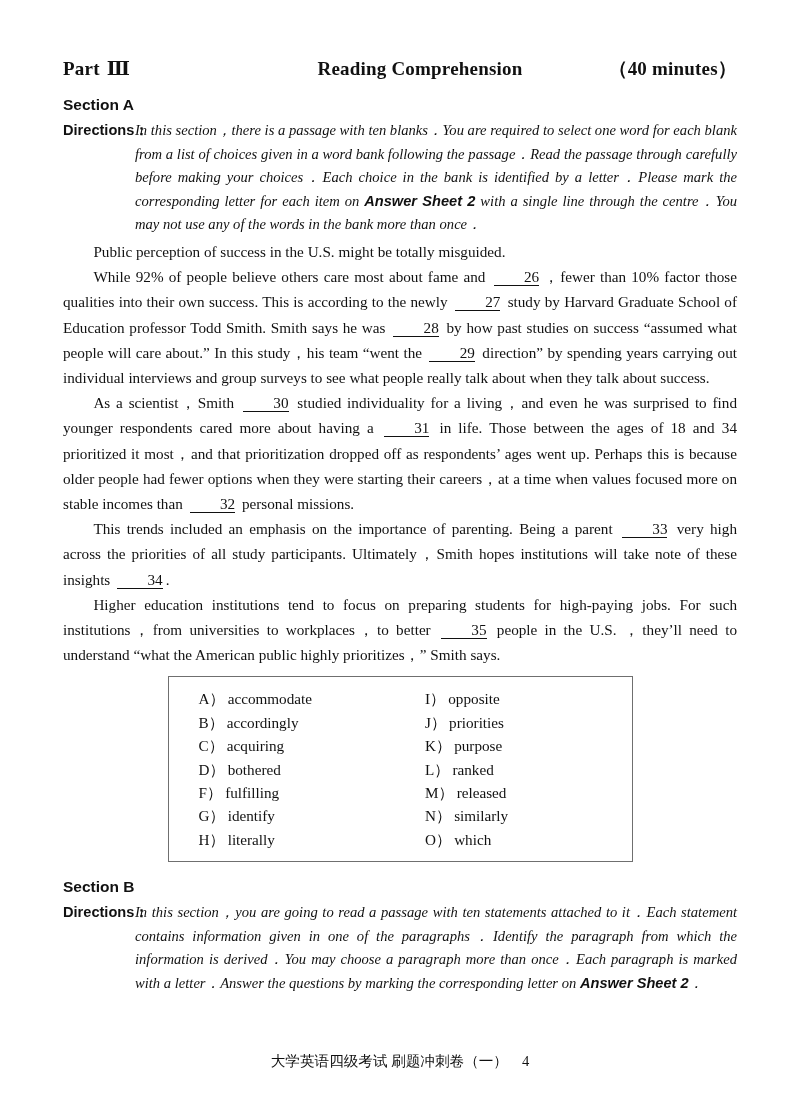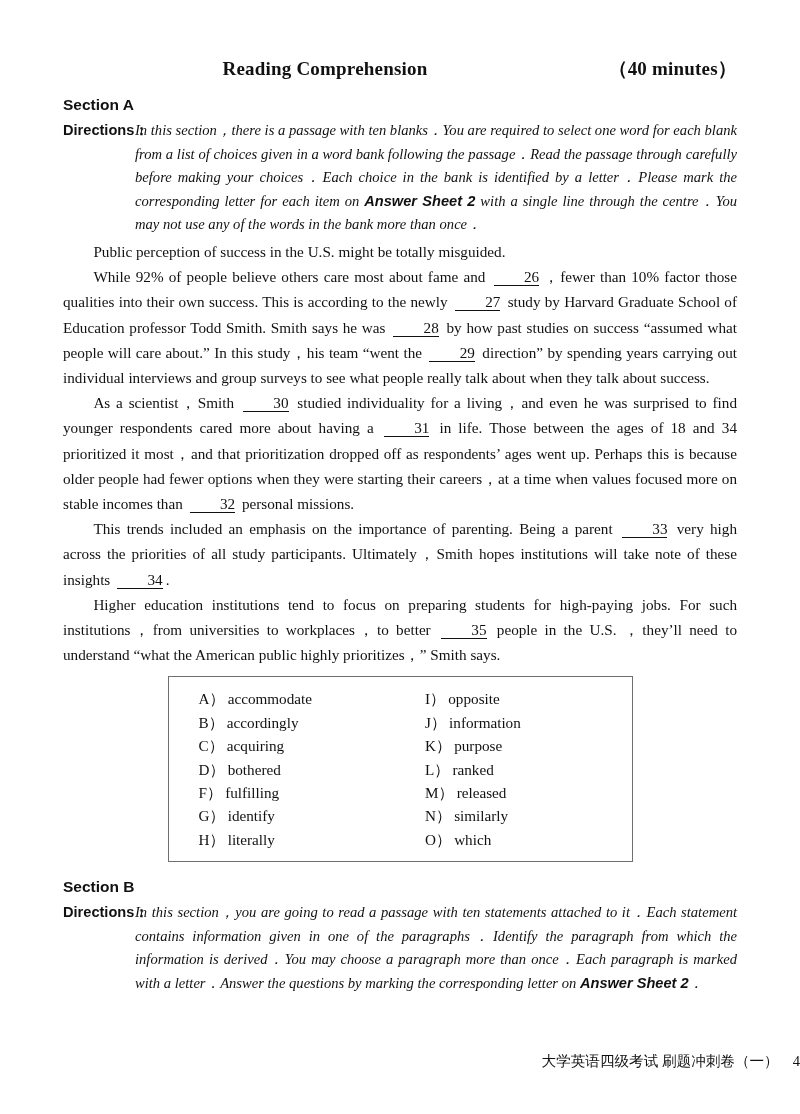--- a/index.html
+++ b/index.html
@@ -137,34 +137,35 @@
     white-space: nowrap;
   }
   .wb-item .wb-letter { margin-right: 3px; }
 
   
   .footer {
     position: absolute;
     left: 0;
     top: 1052px;
     width: 800px;
-    text-align: right;
+    text-align: center;
     font-size: 14.6px;
     font-family: "Liberation Serif", "DejaVu Serif", serif;
     white-space: nowrap;
   }
   .footer .page-number { margin-left: 14px; }
 </style>
 </head>
 <body>
 
 <div class="page">
   <div class="content">
 
     <div class="part-header">
+      <div class="part-left"><span>Part</span><span class="numeral">Ⅲ</span></div>
       <div class="part-center">Reading Comprehension</div>
       <div class="part-right">（40 minutes）</div>
     </div>
 
     <div class="section-heading">Section A</div>
 
     <div class="directions">
       <span class="directions-label">Directions：</span>
       <div class="directions-body"><span>In this section，there is a passage with ten blanks．You are required to select one word for each blank from a list of choices given in a word bank following the passage．Read the passage through carefully before making your choices．Each choice in the bank is identified by a letter．Please mark the corresponding letter for each item on </span><b>Answer Sheet 2</b><span> with a single line through the centre．You may not use any of the words in the bank more than once．</span></div>
     </div>
@@ -182,21 +183,21 @@
           <div class="wb-item"><span class="wb-letter">A）</span><span>accommodate</span></div>
           <div class="wb-item"><span class="wb-letter">B）</span><span>accordingly</span></div>
           <div class="wb-item"><span class="wb-letter">C）</span><span>acquiring</span></div>
           <div class="wb-item"><span class="wb-letter">D）</span><span>bothered</span></div>
           <div class="wb-item"><span class="wb-letter">F）</span><span>fulfilling</span></div>
           <div class="wb-item"><span class="wb-letter">G）</span><span>identify</span></div>
           <div class="wb-item"><span class="wb-letter">H）</span><span>literally</span></div>
         </div>
       <div class="wb-col right" id="wb-right">
           <div class="wb-item"><span class="wb-letter">I）</span><span>opposite</span></div>
-          <div class="wb-item"><span class="wb-letter">J）</span><span>information</span></div>
+          <div class="wb-item"><span class="wb-letter">J）</span><span>priorities</span></div>
           <div class="wb-item"><span class="wb-letter">K）</span><span>purpose</span></div>
           <div class="wb-item"><span class="wb-letter">L）</span><span>ranked</span></div>
           <div class="wb-item"><span class="wb-letter">M）</span><span>released</span></div>
           <div class="wb-item"><span class="wb-letter">N）</span><span>similarly</span></div>
           <div class="wb-item"><span class="wb-letter">O）</span><span>which</span></div>
         </div>
     </div>
 
     <div class="section-heading" style="margin-top:16px;">Section B</div>
 

